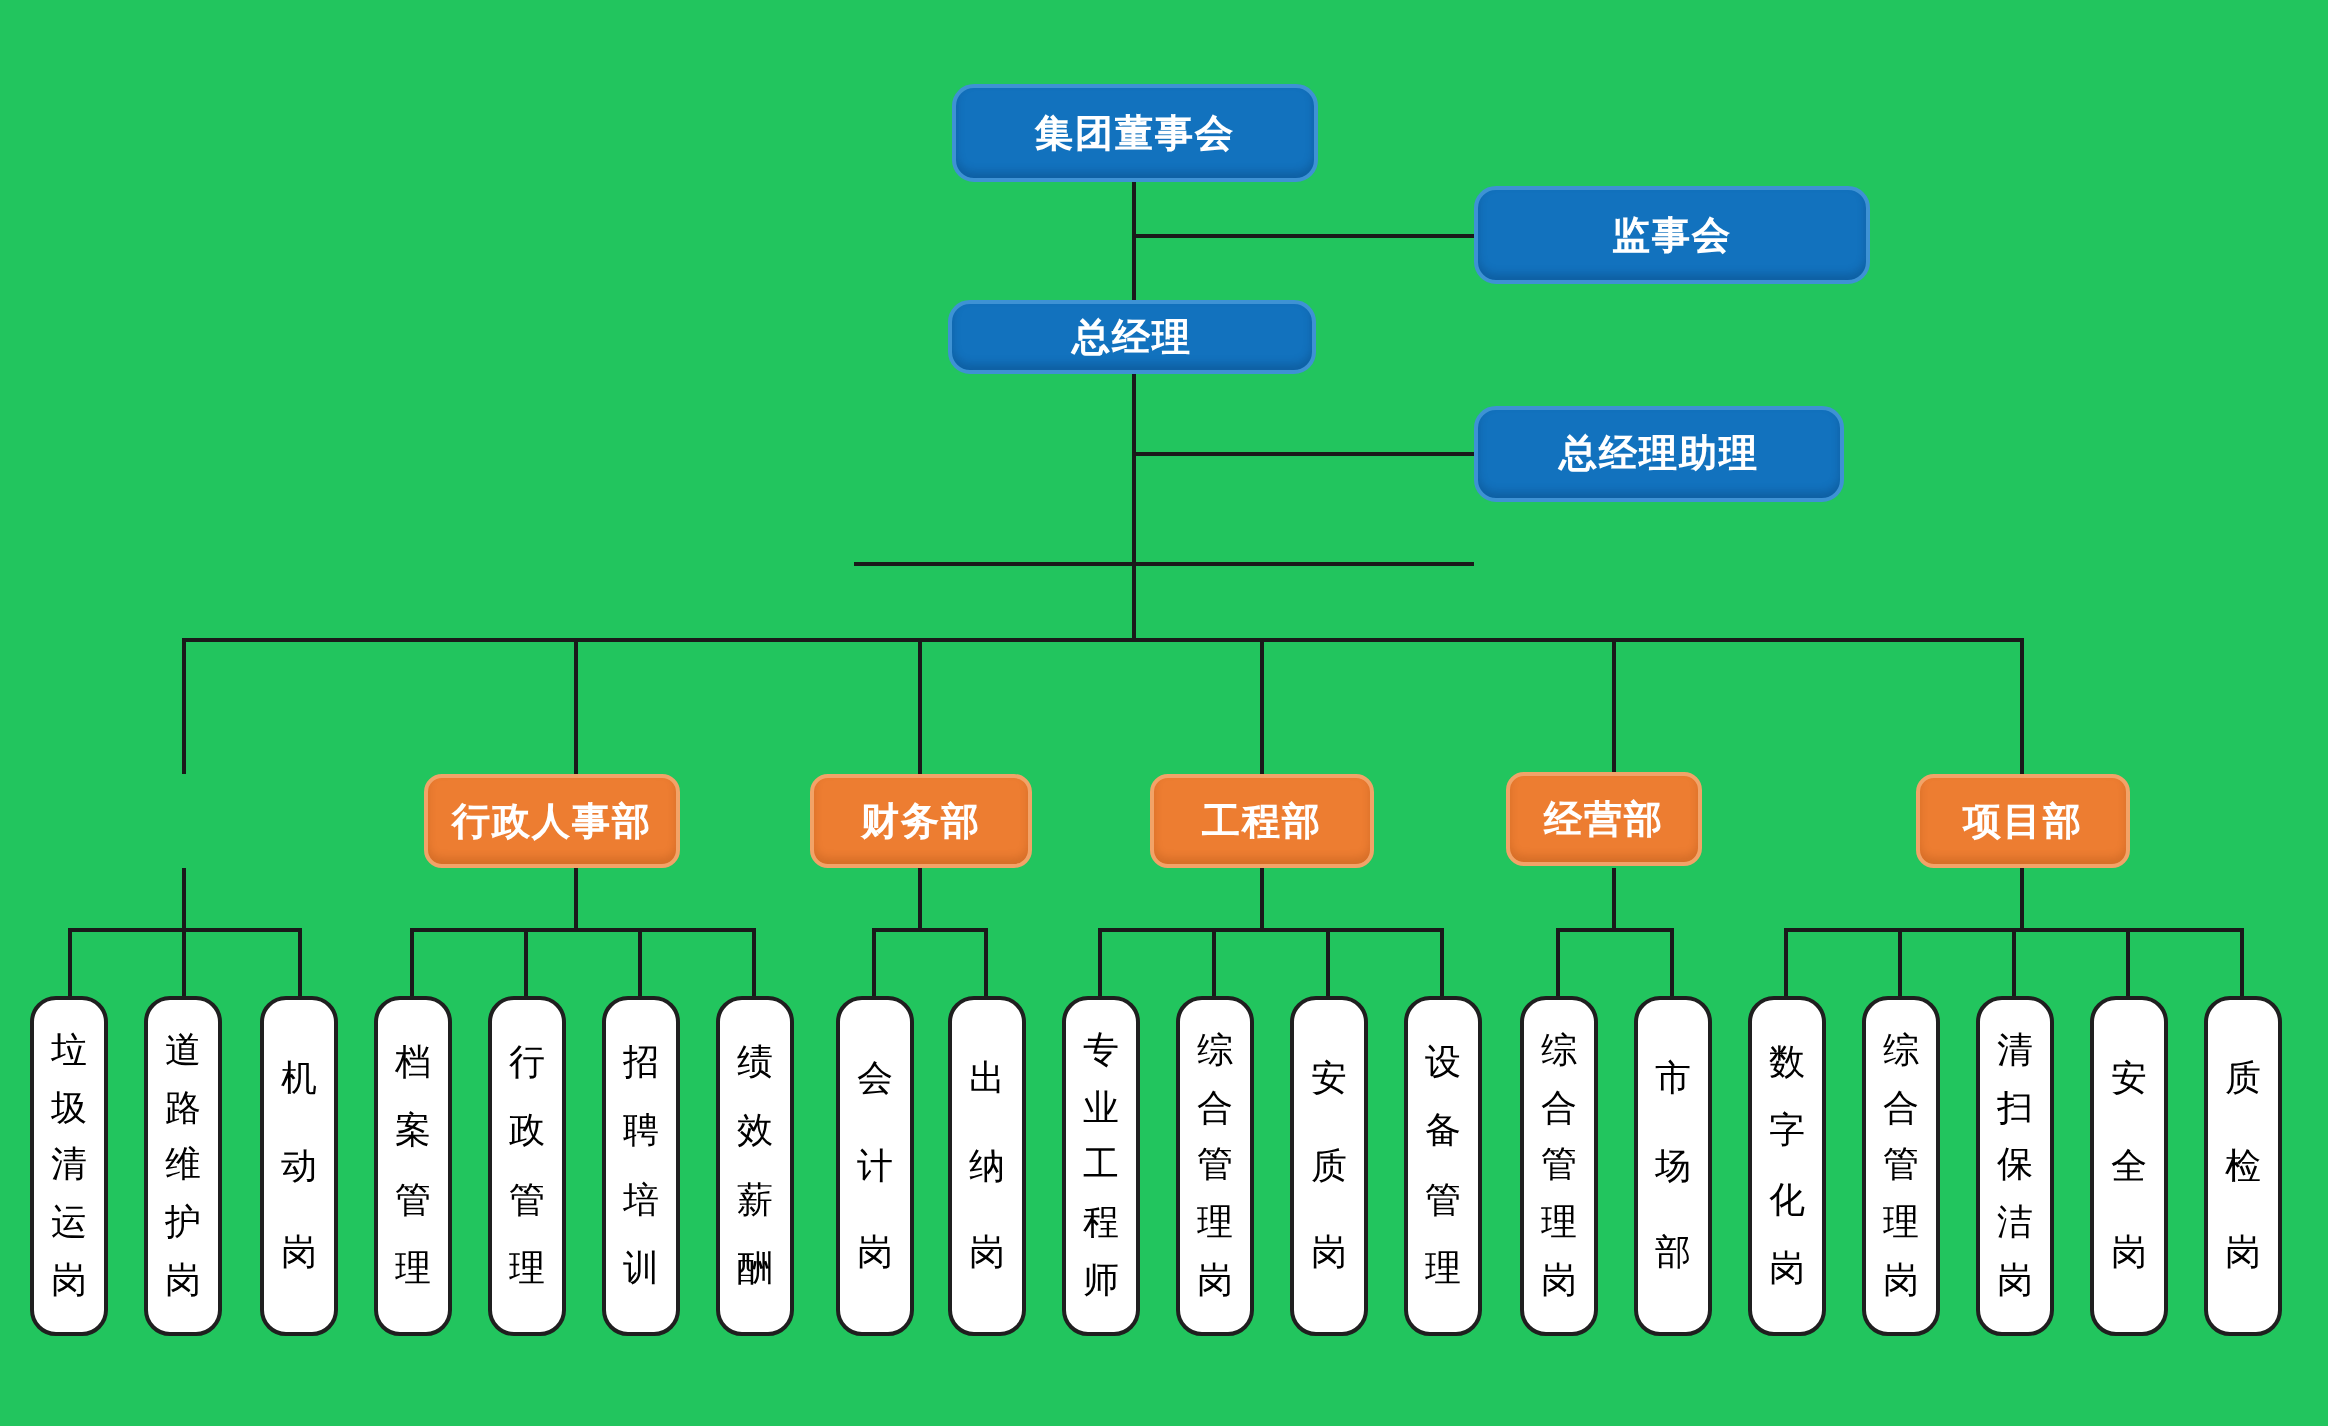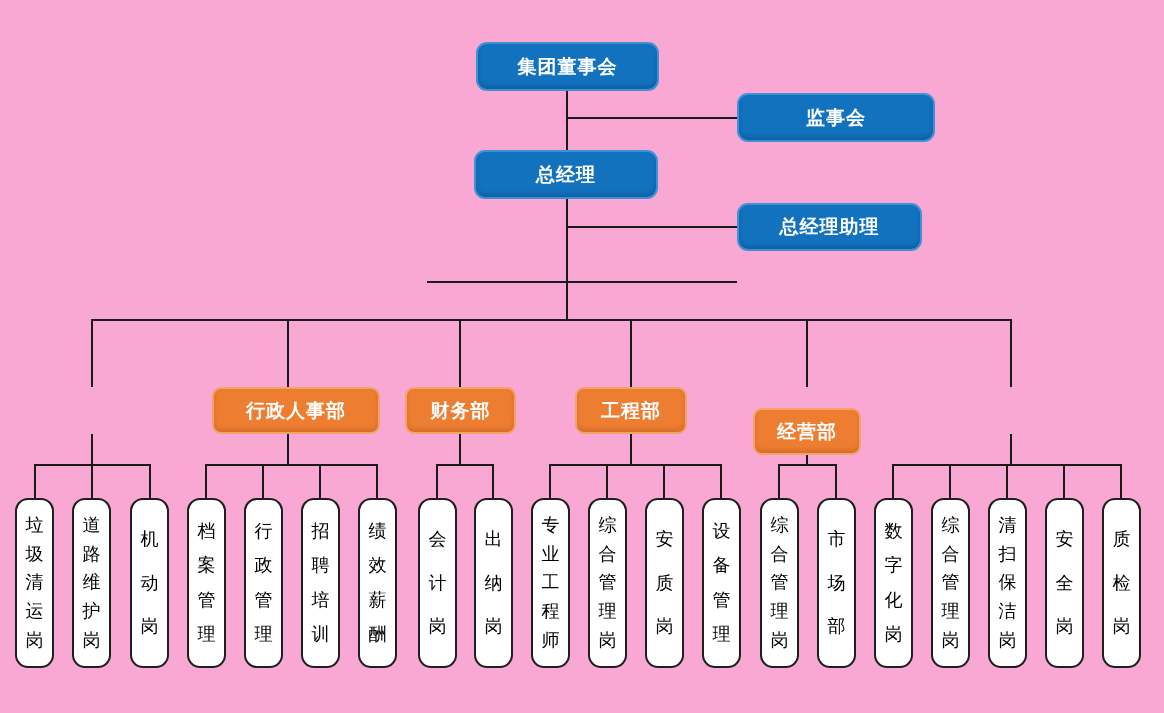--- a/index.html
+++ b/index.html
@@ -1,19 +1,19 @@
 <!DOCTYPE html>
 <html><head>
 <meta charset="utf-8">
 <style>
   html,body{margin:0;padding:0;background:#ffffff;}
   .canvas{
     position:relative;
     width:1164px;height:713px;
-    background:#f9a8d4;
+    background:#22c55e;
     font-family:"Liberation Sans","DejaVu Sans",sans-serif;
     overflow:hidden;
   }
   
   .cline{position:absolute;background:#1a1a1a;z-index:1;}
   
   .nodebox{
     position:absolute;z-index:2;
     display:flex;align-items:center;justify-content:center;
     box-sizing:border-box;
@@ -102,41 +102,44 @@
     </div>
 
   <div class="nodebox blue" style="left:476px;top:42px;width:183px;height:49px">
     <span>集团董事会</span>
   </div>
 
   <div class="nodebox blue" style="left:737px;top:93px;width:198px;height:49px">
     <span>监事会</span>
   </div>
 
-  <div class="nodebox blue" style="left:474px;top:150px;width:184px;height:49px">
+  <div class="nodebox blue" style="left:474px;top:150px;width:184px;height:37px">
     <span>总经理</span>
   </div>
 
   <div class="nodebox blue" style="left:737px;top:203px;width:185px;height:48px">
     <span>总经理助理</span>
   </div>
 
 
 
-  <div class="nodebox orange" style="left:212px;top:387px;width:168px;height:47px">
+  <div class="nodebox orange" style="left:212px;top:387px;width:128px;height:47px">
     <span>行政人事部</span>
   </div>
   <div class="nodebox orange" style="left:575px;top:387px;width:112px;height:47px">
     <span>工程部</span>
   </div>
   <div class="nodebox orange" style="left:405px;top:387px;width:111px;height:47px">
     <span>财务部</span>
   </div>
-  <div class="nodebox orange" style="left:753px;top:408px;width:108px;height:47px">
+  <div class="nodebox orange" style="left:753px;top:386px;width:98px;height:47px">
     <span>经营部</span>
+  </div>
+  <div class="nodebox orange" style="left:958px;top:387px;width:107px;height:47px">
+    <span>项目部</span>
   </div>
 
   <div class="pos-box" style="left:15px">
     <span class="vtext">
         <span>垃</span>
         <span>圾</span>
         <span>清</span>
         <span>运</span>
         <span>岗</span>
       </span>

